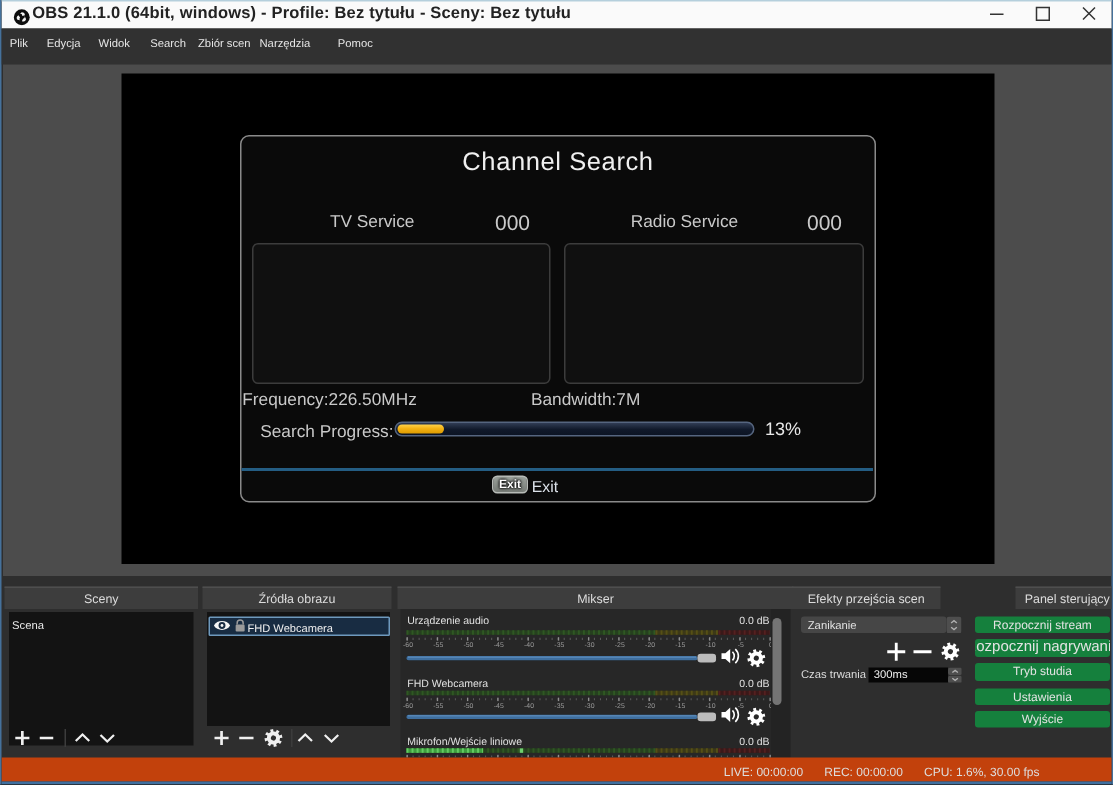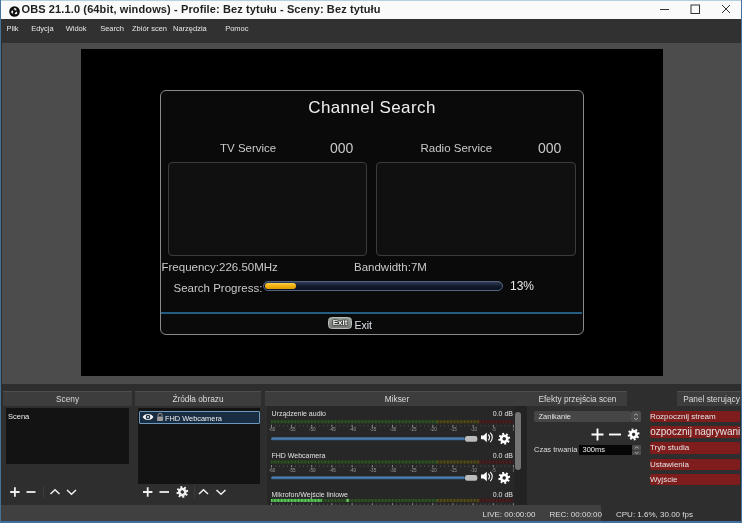--- a/index.html
+++ b/index.html
@@ -19,22 +19,22 @@
 #dlgtitle{left:0;top:6.5px;width:100%;text-align:center;font-size:17px;letter-spacing:.4px;color:#efefef;}
 .dlab{font-size:11.5px;color:#c9c9c9;white-space:nowrap}
 .lbox{border:1px solid #3c3c3c;border-radius:4px;background:#101010;}
 #pbar{left:102px;top:190px;width:240px;height:9.5px;border:1px solid #55657f;border-radius:5px;background:linear-gradient(#303c54,#10192a 55%,#0c1424);}
 #pfill{position:absolute;left:.5px;top:.5px;width:31px;height:6.5px;border-radius:4px;background:linear-gradient(#ffd24a,#f4b214 45%,#dd9b00);}
 #blueline{left:0px;top:221px;width:421px;height:2px;background:#245d83;}
 #exitbtn{left:167.3px;top:225.8px;width:23.5px;height:12.6px;background:linear-gradient(#9aa09a,#767b76);border:1.2px solid #b8bcb8;border-radius:3.5px;text-align:center;font-size:8px;font-weight:bold;color:#fff;line-height:10.5px;text-shadow:0 0 2px #000,0 0 2px #000,0 0 1px #000;}
 
 .hdr{height:15px;background:#3d3d3d;border-top:1px solid #4e4e4e;text-align:center;font-size:8.3px;color:#dcdcdc;line-height:15.5px;white-space:nowrap;overflow:hidden}
 .list{background:#131313;}
-.pbtn{background:#7f1d1d;border-radius:2px;text-align:left;font-size:8px;color:#e3e3e3;line-height:12px;white-space:nowrap;overflow:hidden}
-#statusbar{left:0;top:505px;width:600px;height:16px;background:#404040;}
+.pbtn{background:#15803d;border-radius:2px;text-align:center;font-size:8px;color:#e3e3e3;line-height:12px;white-space:nowrap;overflow:hidden}
+#statusbar{left:0;top:505px;width:742px;height:16px;background:#c2410c;}
 .st{position:absolute;top:4.5px;font-size:8px;color:#dedede;white-space:nowrap}
 #botborder{left:0;top:521px;width:742px;height:2px;background:#3f6f9f;}
 svg{display:block}
 </style></head>
 <body>
 <div id="win">
   <div class="abs" id="titlebar"></div>
   <div class="abs" id="titletxt">OBS 21.1.0 (64bit, windows) - Profile: Bez tytułu - Sceny: Bez tytułu</div>
   <svg class="abs" style="left:8px;top:5.5px" width="11" height="11" viewBox="0 0 11 11">
       <circle cx="5.5" cy="5.5" r="5.3" fill="#0d0d0d"></circle>
@@ -76,21 +76,21 @@
           </div>
         <div class="abs dlab" style="left:349px;top:187.5px;color:#e8e8e8;font-size:12px">13%</div>
         <div class="abs" id="blueline"></div>
         <div class="abs" id="exitbtn">Exit</div>
         <div class="abs" style="left:193.5px;top:227.5px;font-size:10.5px;color:#dce2ea">Exit</div>
       </div>
     </div>
   </div>
 
   <div class="abs hdr" style="left:2px;top:391px;width:129px">Sceny</div>
-  <div class="abs list" style="left:5px;top:408px;width:123px;height:56px">
+  <div class="abs list" style="left:5px;top:408px;width:123px;height:89px">
     <div class="abs" style="left:2px;top:4px;font-size:7.5px;color:#ececec">Scena</div>
   </div>
   <svg class="abs" style="left:5px;top:485px" width="123" height="14" viewBox="0 0 123 14">
     <path d="M4.2,7 h9.4 M8.9,2.3 v9.4" stroke="#efefef" stroke-width="1.8"></path>
     <path d="M20.5,7 h9" stroke="#efefef" stroke-width="1.8"></path>
     <line x1="37.5" y1="1" x2="37.5" y2="13" stroke="#3c3c3c" stroke-width="1"></line>
     <path d="M44.5,9 L49,4.7 L53.5,9" stroke="#efefef" stroke-width="1.5" fill="none"></path>
     <path d="M61,5 L65.5,9.3 L70,5" stroke="#efefef" stroke-width="1.5" fill="none"></path>
   </svg>
   <div class="abs hdr" style="left:134px;top:391px;width:126px">Źródła obrazu</div>

